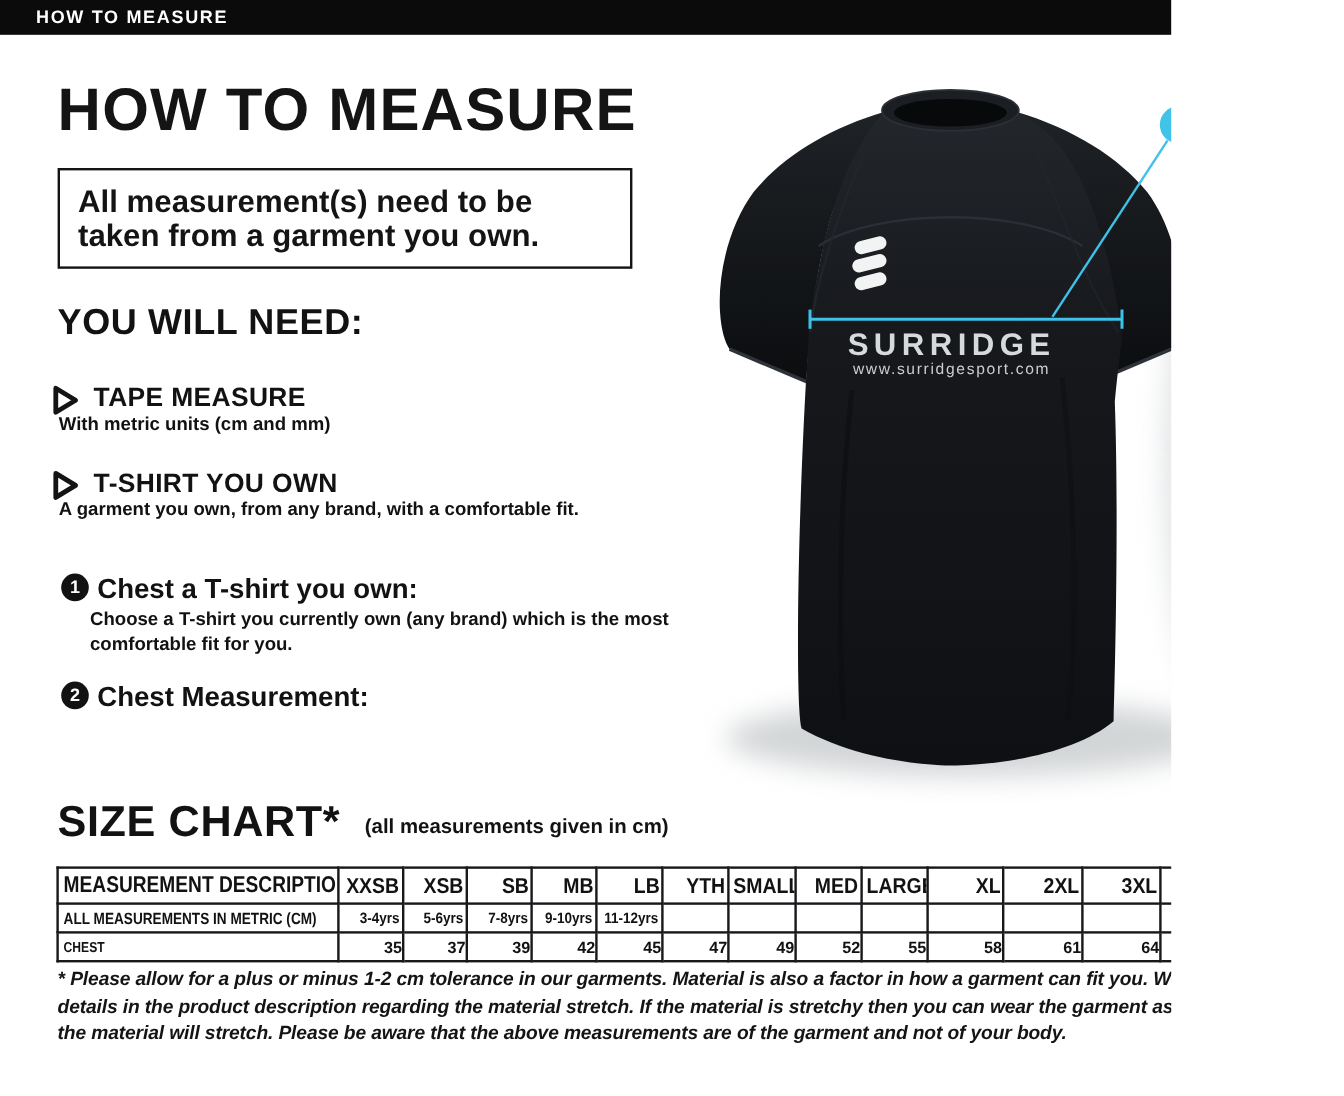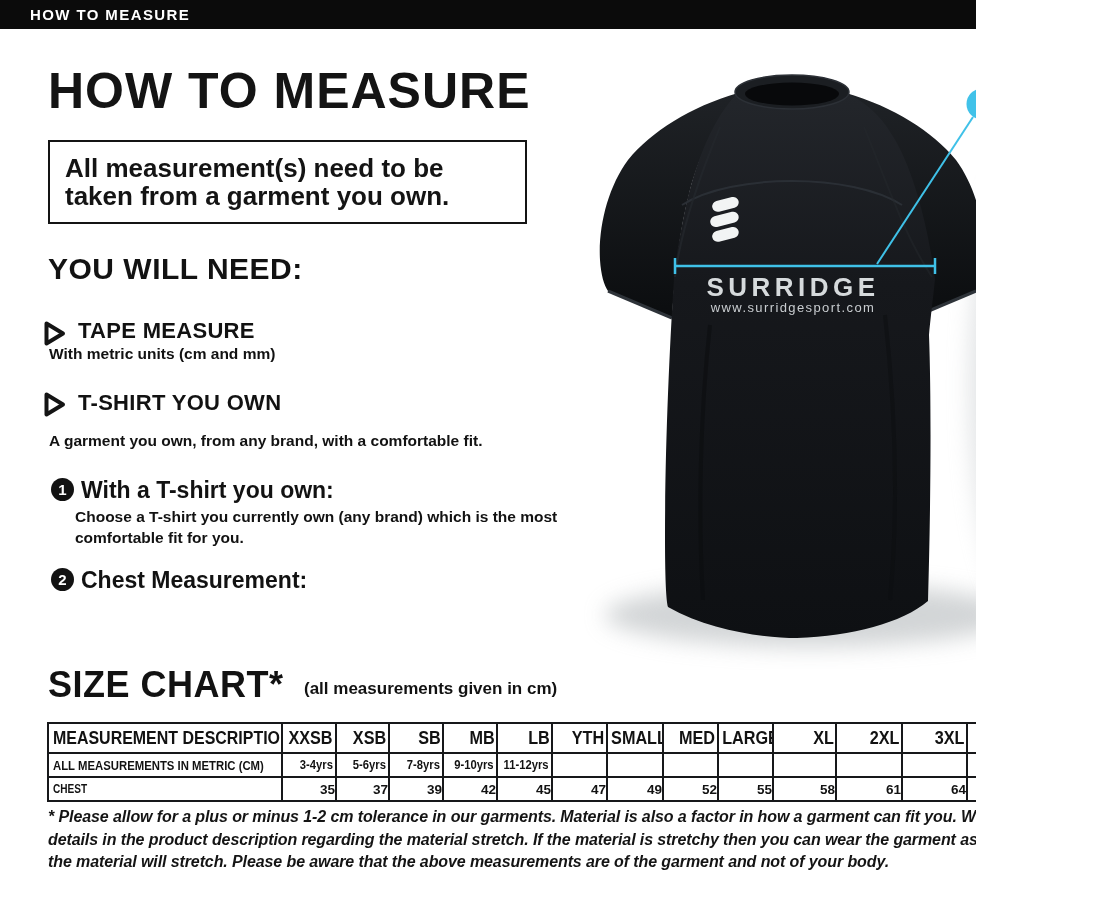--- a/index.html
+++ b/index.html
@@ -86,24 +86,24 @@
   <svg class="tri" style="top:320px" width="25" height="27" viewBox="0 0 25 27">
     <path d="M4.5,3.5 L21,13.5 L4.5,23.5 Z" fill="#ffffff" stroke="#141414" stroke-width="4" stroke-linejoin="round"></path>
   </svg>
   <div class="need-label" style="top:318px">TAPE MEASURE</div>
   <div class="need-desc" style="top:345px">With metric units (cm and mm)</div>
 
   <svg class="tri" style="top:391px" width="25" height="27" viewBox="0 0 25 27">
     <path d="M4.5,3.5 L21,13.5 L4.5,23.5 Z" fill="#ffffff" stroke="#141414" stroke-width="4" stroke-linejoin="round"></path>
   </svg>
   <div class="need-label" style="top:390px">T-SHIRT YOU OWN</div>
-  <div class="need-desc" style="top:432px">A garment you own, from any brand, with a comfortable fit.</div>
+  <div class="need-desc" style="top:416px">A garment you own, from any brand, with a comfortable fit.</div>
 
   <div class="badge" style="top:478px">1</div>
-  <div class="step-title" style="top:477px">With a T-shirt you own:</div>
+  <div class="step-title" style="top:477px">Chest a T-shirt you own:</div>
   <div class="step-desc" style="top:506px; width:532px">Choose a T-shirt you currently own (any brand) which is the most comfortable fit for you.</div>
 
   <div class="badge" style="top:568px">2</div>
   <div class="step-title" style="top:567px">Chest Measurement:</div>
 
   <div class="sc-heading">SIZE CHART*</div>
   <div class="sc-subtitle">(all measurements given in cm)</div>
 
   <table class="size-table">
     <colgroup>

